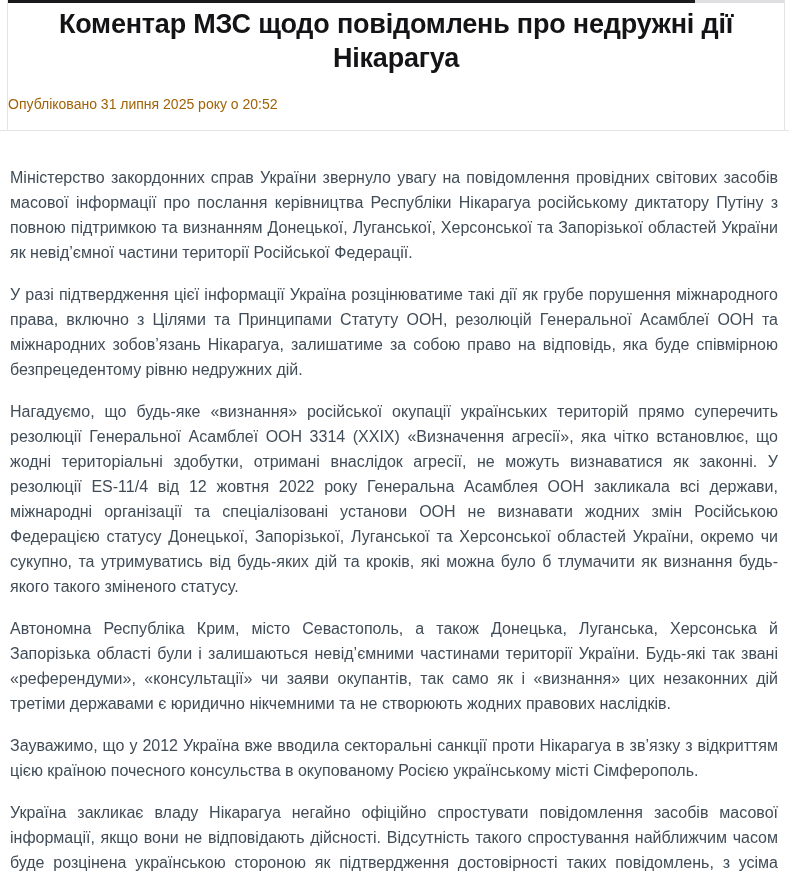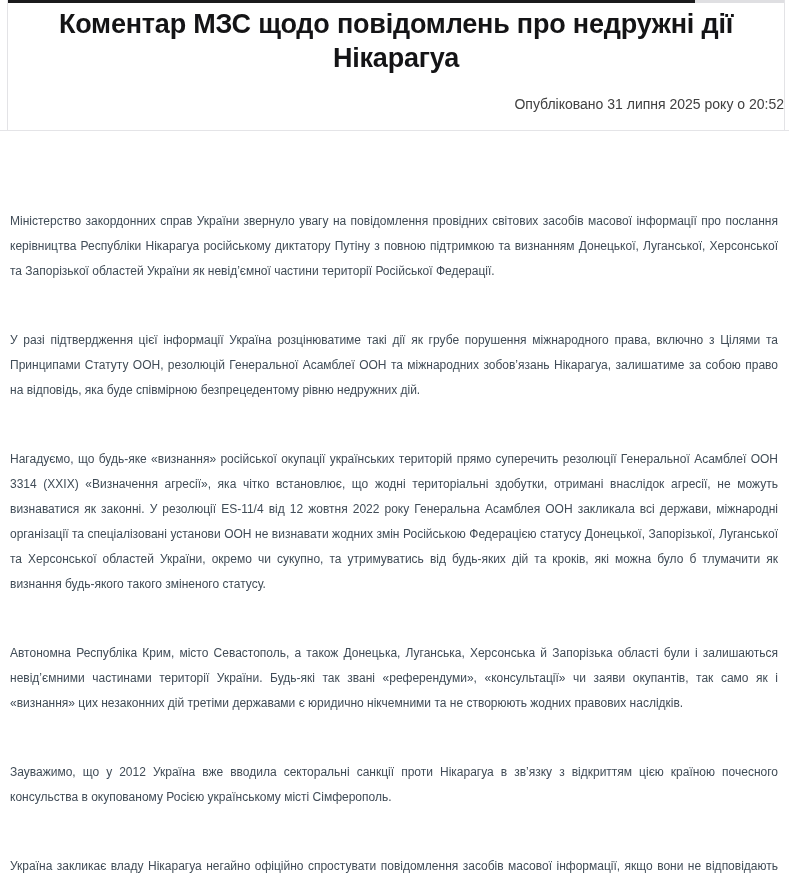--- a/index.html
+++ b/index.html
@@ -39,43 +39,42 @@
     padding: 7px 40px 0 40px;
     text-align: center;
     font-size: 27px;
     line-height: 34px;
     font-weight: 700;
     letter-spacing: -0.2px;
     color: #141416;
   }
   .published {
     margin-top: 21px;
-    text-align: right;
+    text-align: left;
     font-size: 14px;
-    color: #404040;
+    color: #a16207;
   }
 
   
   .divider {
     width: 100%;
     height: 0;
     border-top: 1px solid #e4e4e7;
   }
 
   
   .article-body {
     padding: 34px 11px 0 10px;
   }
   .article-body p {
-    font-size: 12px;
+    font-size: 16px;
     line-height: 25px;
     color: #404c57;
     text-align: justify;
     margin-bottom: 17px;
-    margin-top: 44px;
   }
 </style>
 </head>
 <body>
 
 <header class="header-card">
   <div class="progress-track">
     <div class="progress-fill" style="width: 88.5%;"></div>
   </div>
   <h1 class="page-title">Коментар МЗС щодо повідомлень про недружні дії Нікарагуа</h1>

